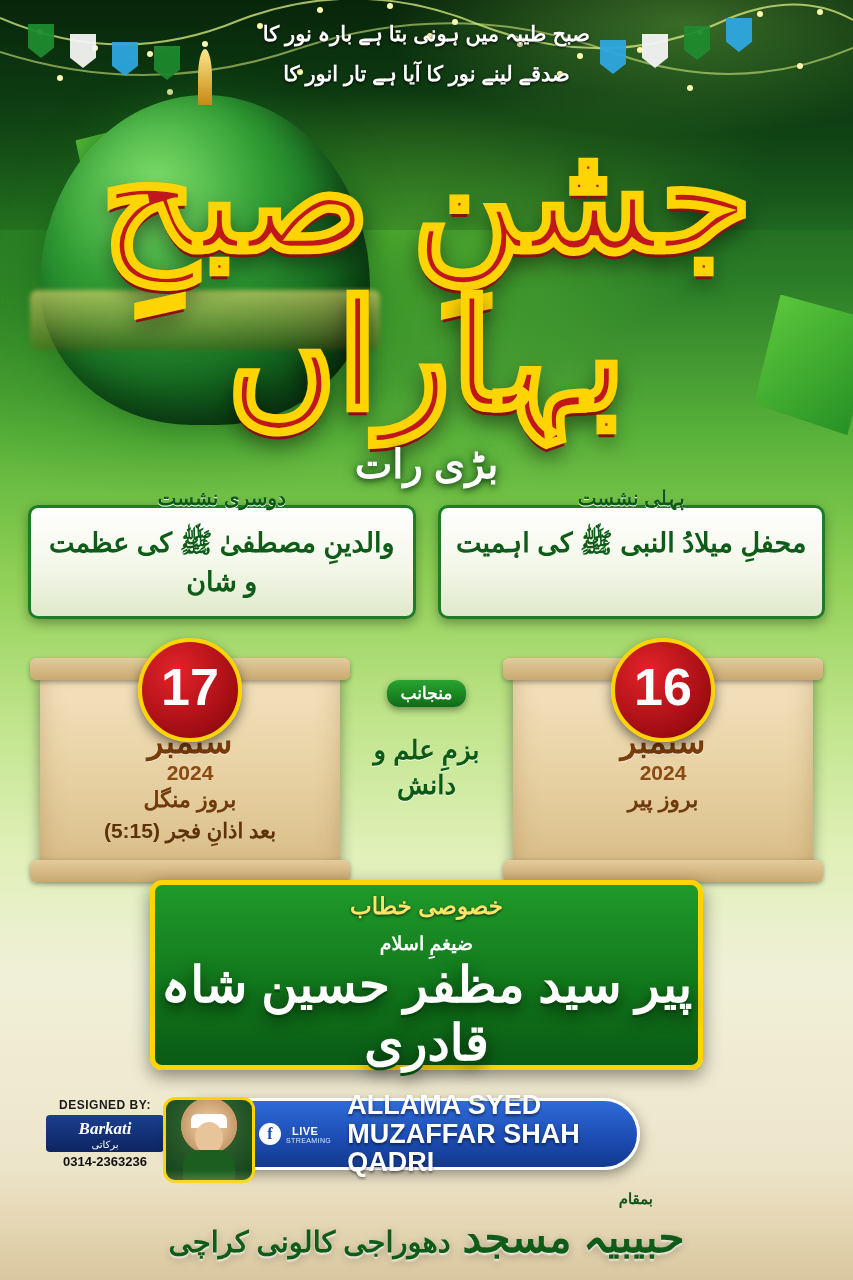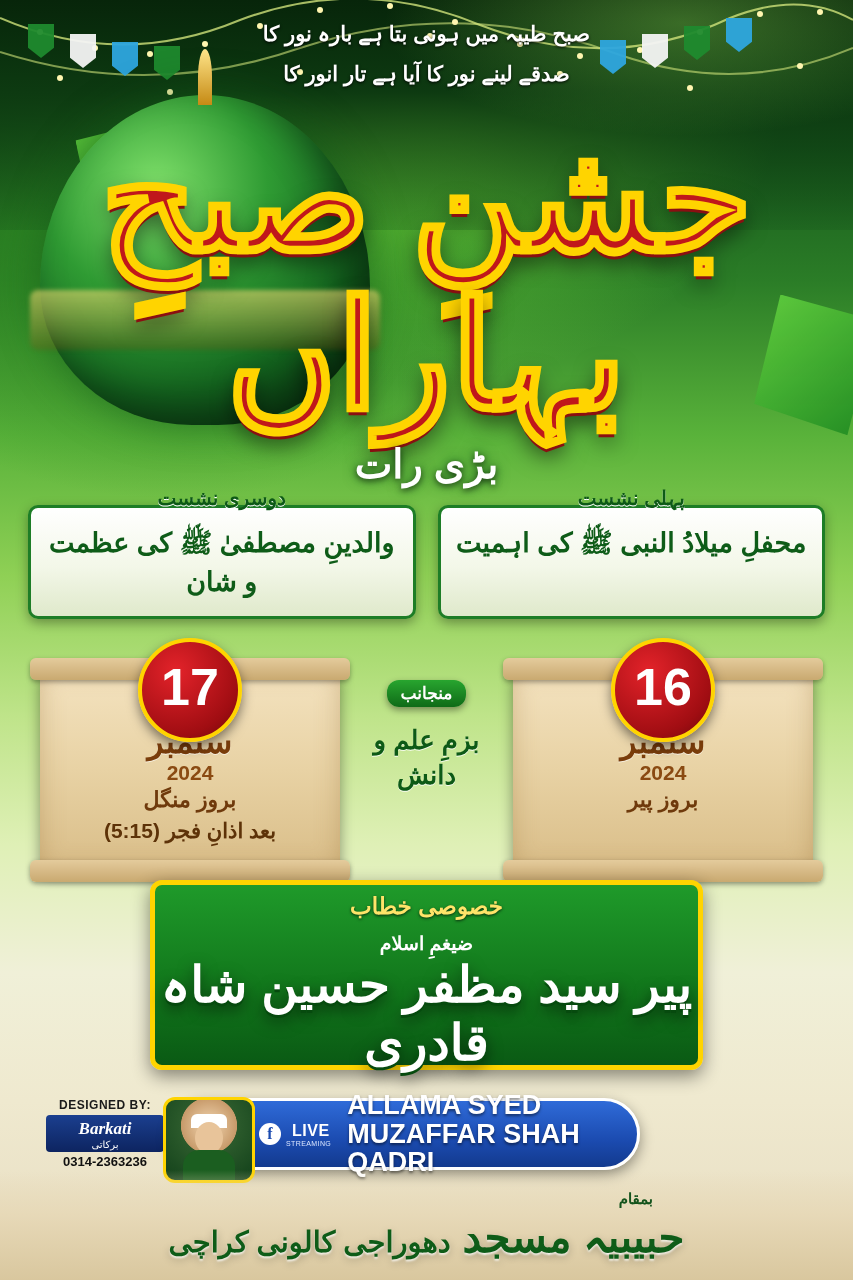--- a/index.html
+++ b/index.html
@@ -238,21 +238,21 @@
     display: inline-block;
     background: linear-gradient(180deg, #28a52f, #0f6b17);
     color: #fff;
     font-size: 17px;
     font-weight: bold;
     padding: 3px 14px;
     border-radius: 12px;
     box-shadow: 0 3px 7px rgba(0,0,0,.4);
   }
   .badge-text {
-    margin-top: 16px;
+    margin-top: 26px;
     font-size: 26px;
     font-weight: bold;
     color: #0d5a16;
     line-height: 1.35;
     text-shadow: 0 1px 0 rgba(255,255,255,.8);
   }
 
   
   .speaker-panel {
     position: absolute;
@@ -371,21 +371,21 @@
     margin-right: 8px;
   }
   .fb-circle {
     width: 22px; height: 22px; border-radius: 50%;
     background: #ffffff; color: #1b4bb0;
     font-weight: bold; font-size: 16px;
     line-height: 22px; text-align: center;
     font-family: "Liberation Serif", serif;
   }
   .live-word {
-    font-size: 16px; font-weight: bold; color: #fff; letter-spacing: .5px; padding-left: 6px;
+    font-size: 11px; font-weight: bold; color: #fff; letter-spacing: .5px; padding-left: 6px;
   }
   .live-sub { font-size: 7px; color: #dbe6ff; letter-spacing: .4px; }
   .live-name {
     margin-left: 8px;
     color: #ffffff;
     font-size: 27px;
     font-weight: bold;
     line-height: 1.05;
     text-shadow: 0 2px 3px rgba(0,0,0,.5);
     text-align: left;

